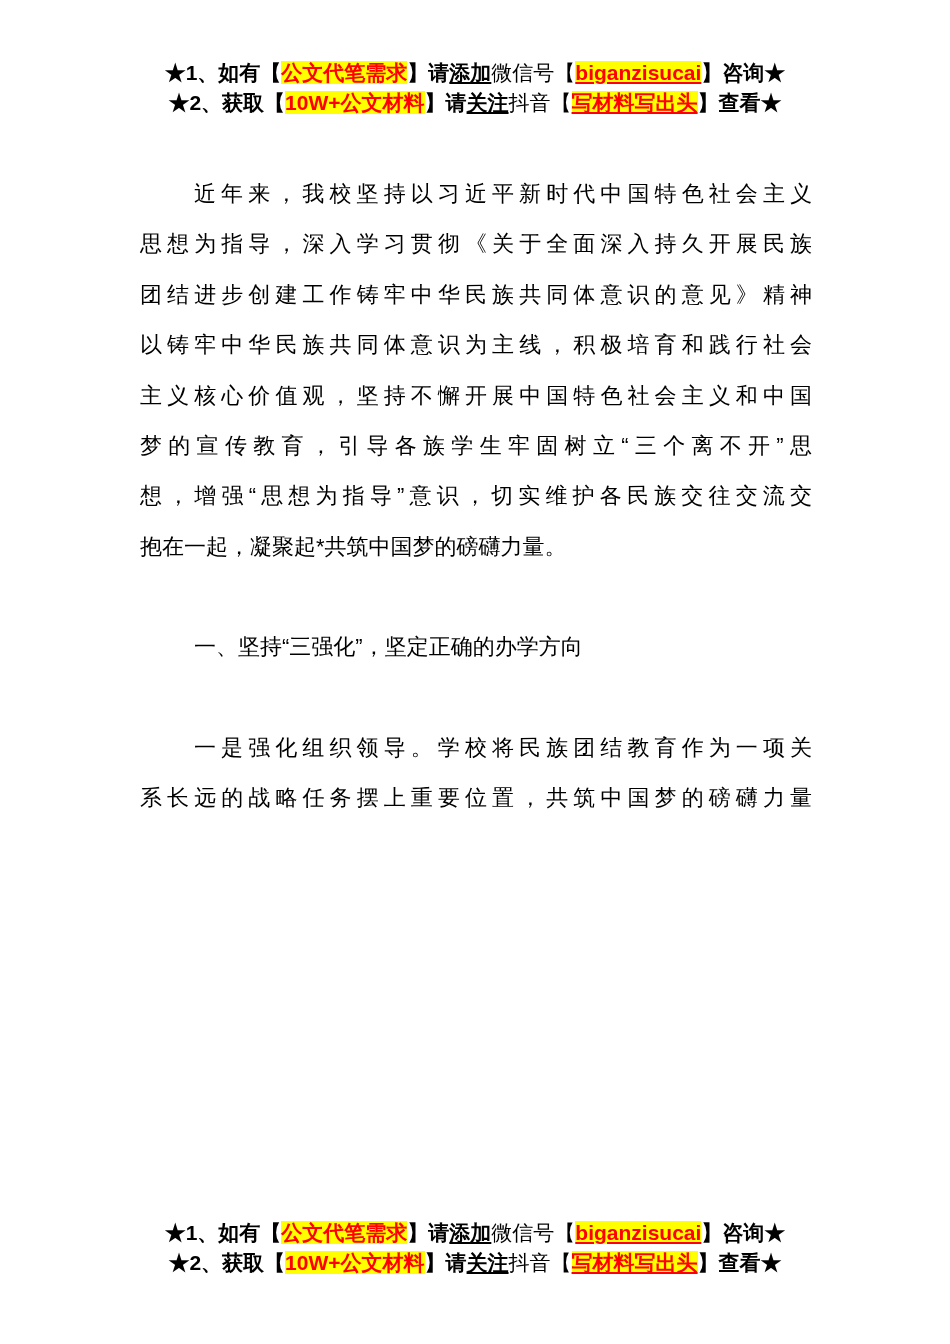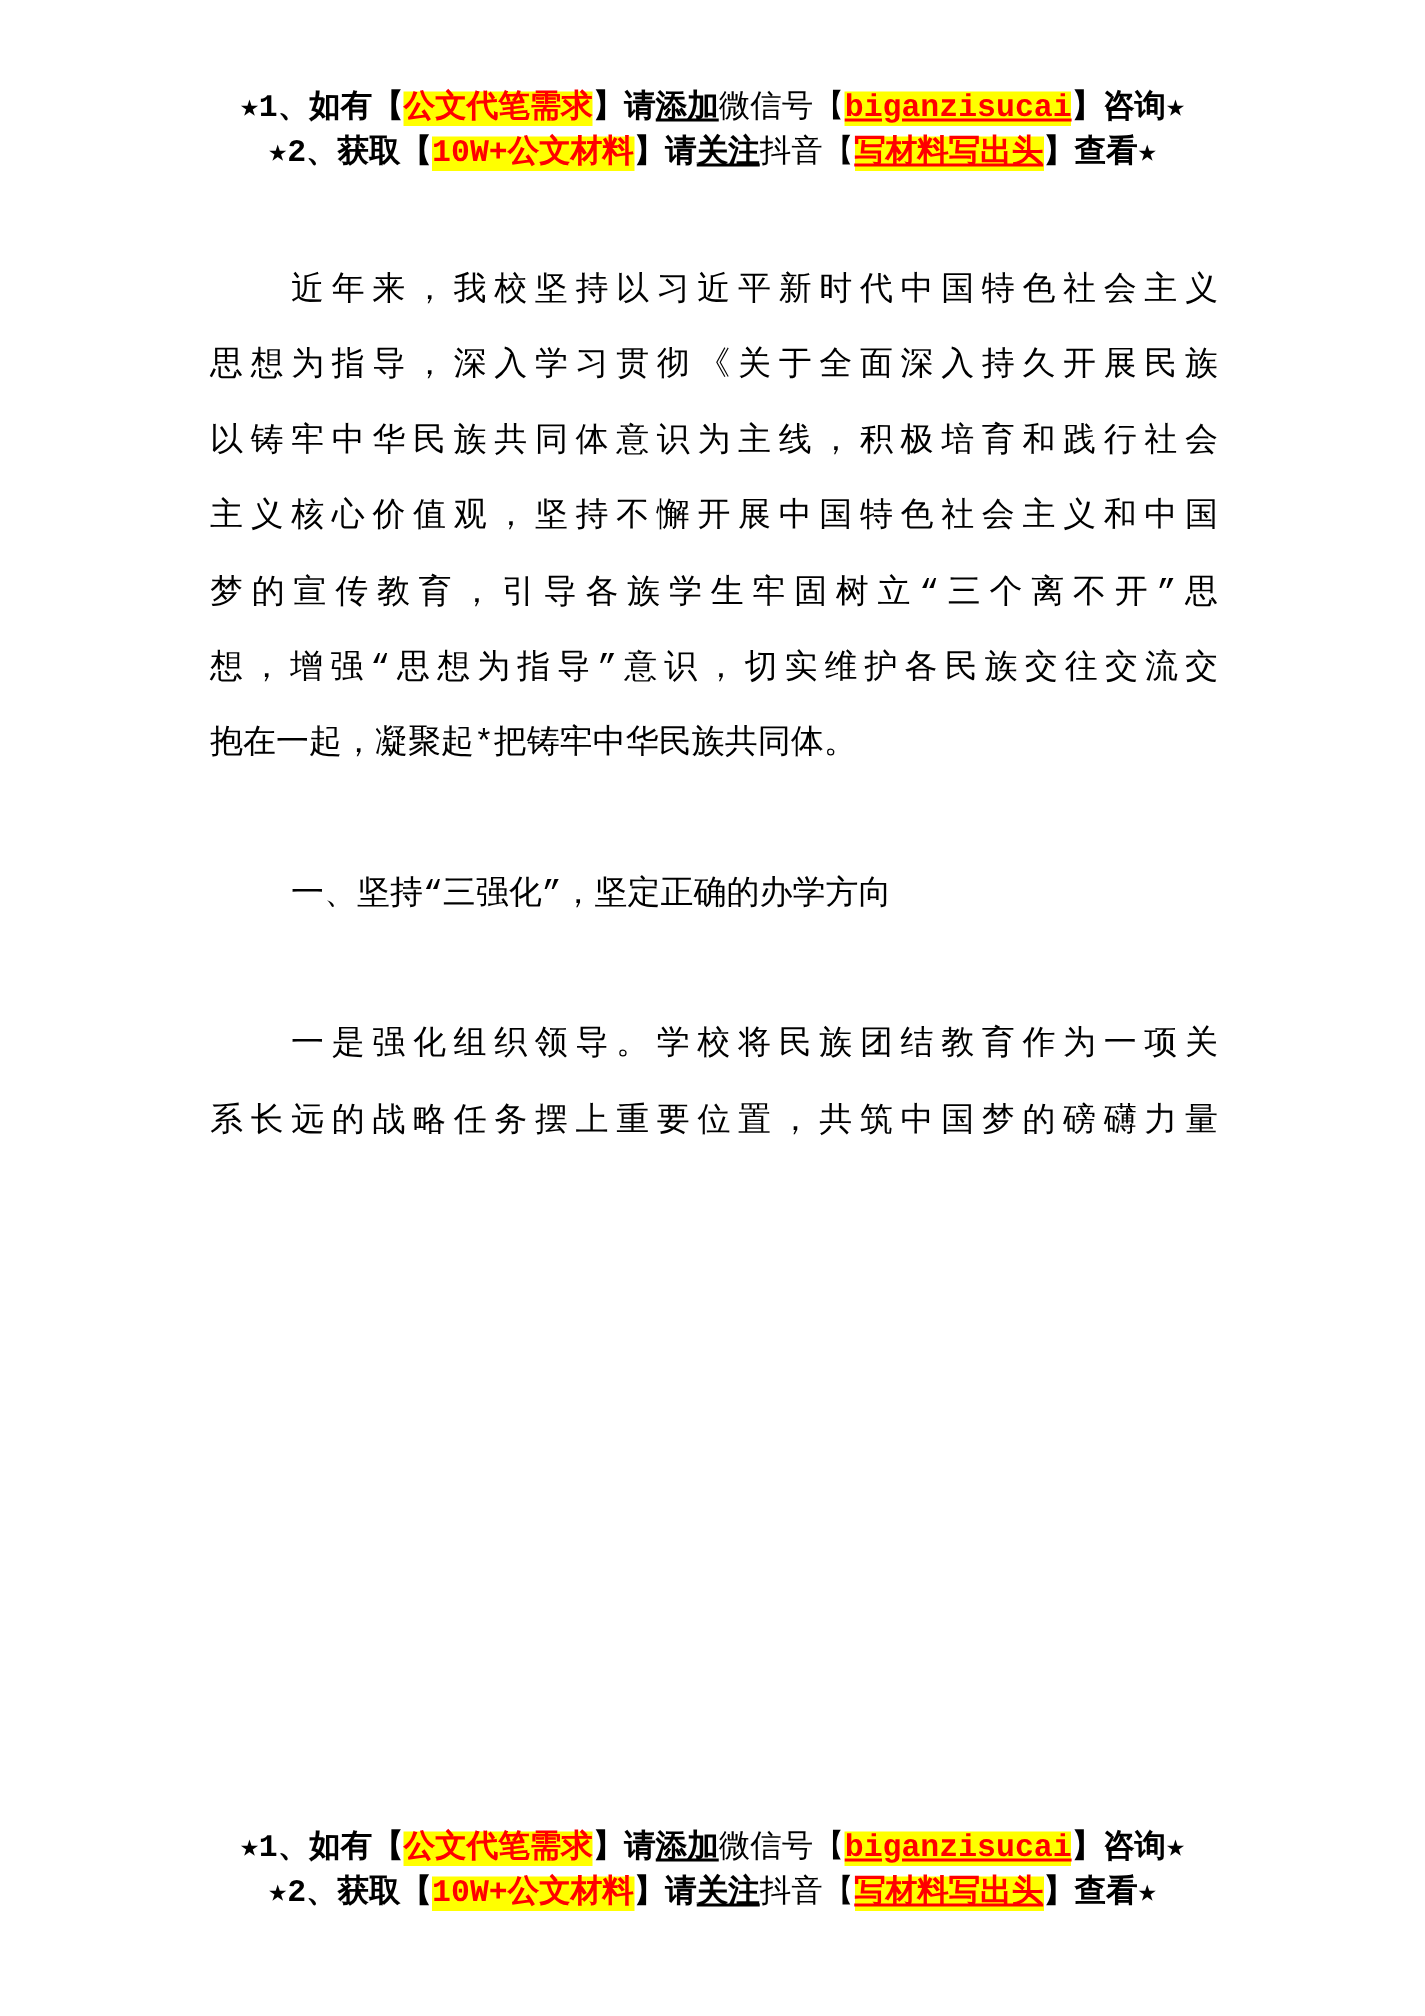--- a/index.html
+++ b/index.html
@@ -4,21 +4,21 @@
 <style>
   * { margin: 0; padding: 0; box-sizing: border-box; }
   html, body { background: #e8e8e8; }
   .page {
     position: relative;
     width: 950px;
     height: 1344px;
     margin: 0 auto;
     background: var(--page-bg, #ffffff);
     color: var(--text, #000000);
-    font-family: Liberation Mono, monospace;
+    font-family: Liberation Sans, sans-serif;
     overflow: hidden;
   }
   
   .promo {
     text-align: center;
     font-size: 21px;
     font-weight: bold;
     line-height: 30px;
     white-space: nowrap;
   }
@@ -71,25 +71,26 @@
     <div><span>★1、如有【</span><span class="hl">公文代笔需求</span><span>】请</span><span class="u">添加</span><span class="reg">微信号【</span><span class="hl-u">biganzisucai</span><span>】咨询★</span></div>
     <div><span>★2、获取【</span><span class="hl">10W+公文材料</span><span>】请</span><span class="u">关注</span><span class="reg">抖音【</span><span class="hl-u">写材料写出头</span><span>】查看★</span></div>
   </div>
 
 
   <div class="body-text">
 
     <div class="para">
       <div class="bline indent">近年来，我校坚持以习近平新时代中国特色社会主义</div>
       <div class="bline">思想为指导，深入学习贯彻《关于全面深入持久开展民族</div>
+      <div class="bline">团结进步创建工作铸牢中华民族共同体意识的意见》精神</div>
       <div class="bline">以铸牢中华民族共同体意识为主线，积极培育和践行社会</div>
       <div class="bline">主义核心价值观，坚持不懈开展中国特色社会主义和中国</div>
       <div class="bline">梦的宣传教育，引导各族学生牢固树立“三个离不开”思</div>
       <div class="bline">想，增强“思想为指导”意识，切实维护各民族交往交流交</div>
-      <div class="bline plain">抱在一起，凝聚起*把铸牢中华民族共同体。</div>
+      <div class="bline plain">抱在一起，凝聚起*共筑中国梦的磅礴力量。</div>
     </div>
 
     <div class="section-heading">一、坚持“三强化”，坚定正确的办学方向</div>
 
     <div class="para para-2">
       <div class="bline indent">一是强化组织领导。学校将民族团结教育作为一项关</div>
       <div class="bline">系长远的战略任务摆上重要位置，共筑中国梦的磅礴力量</div>
     </div>
 
   </div>

